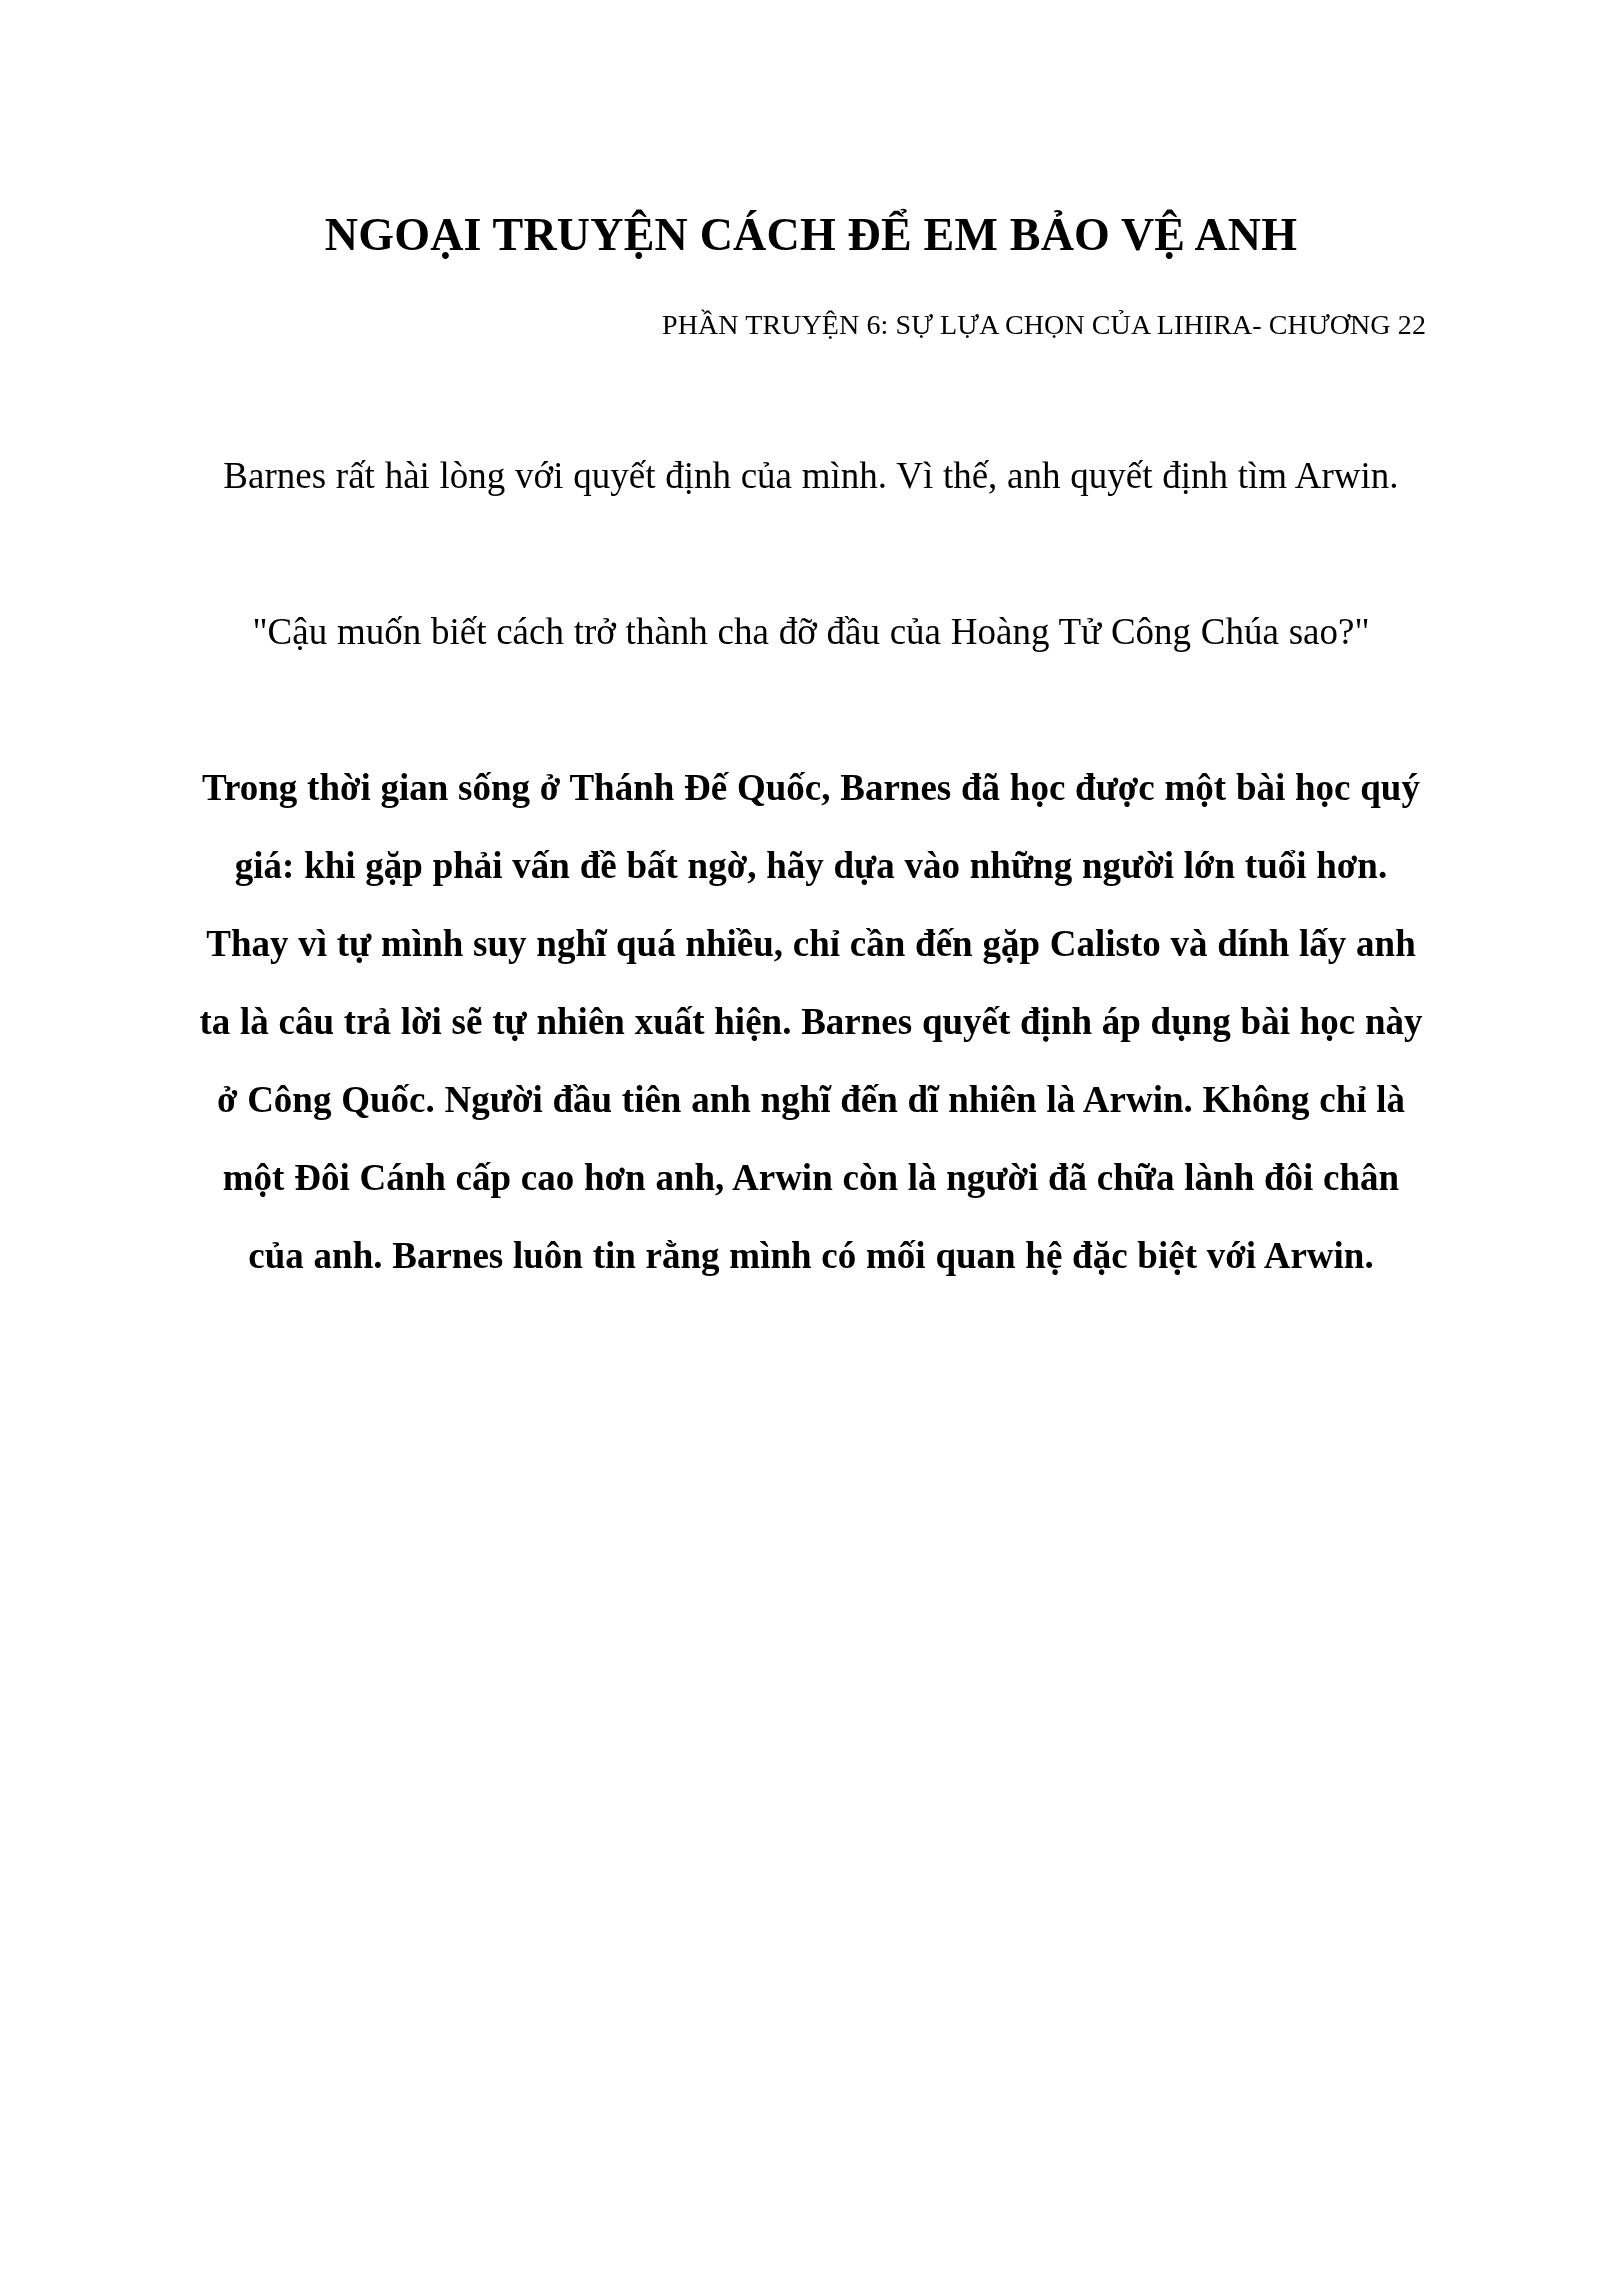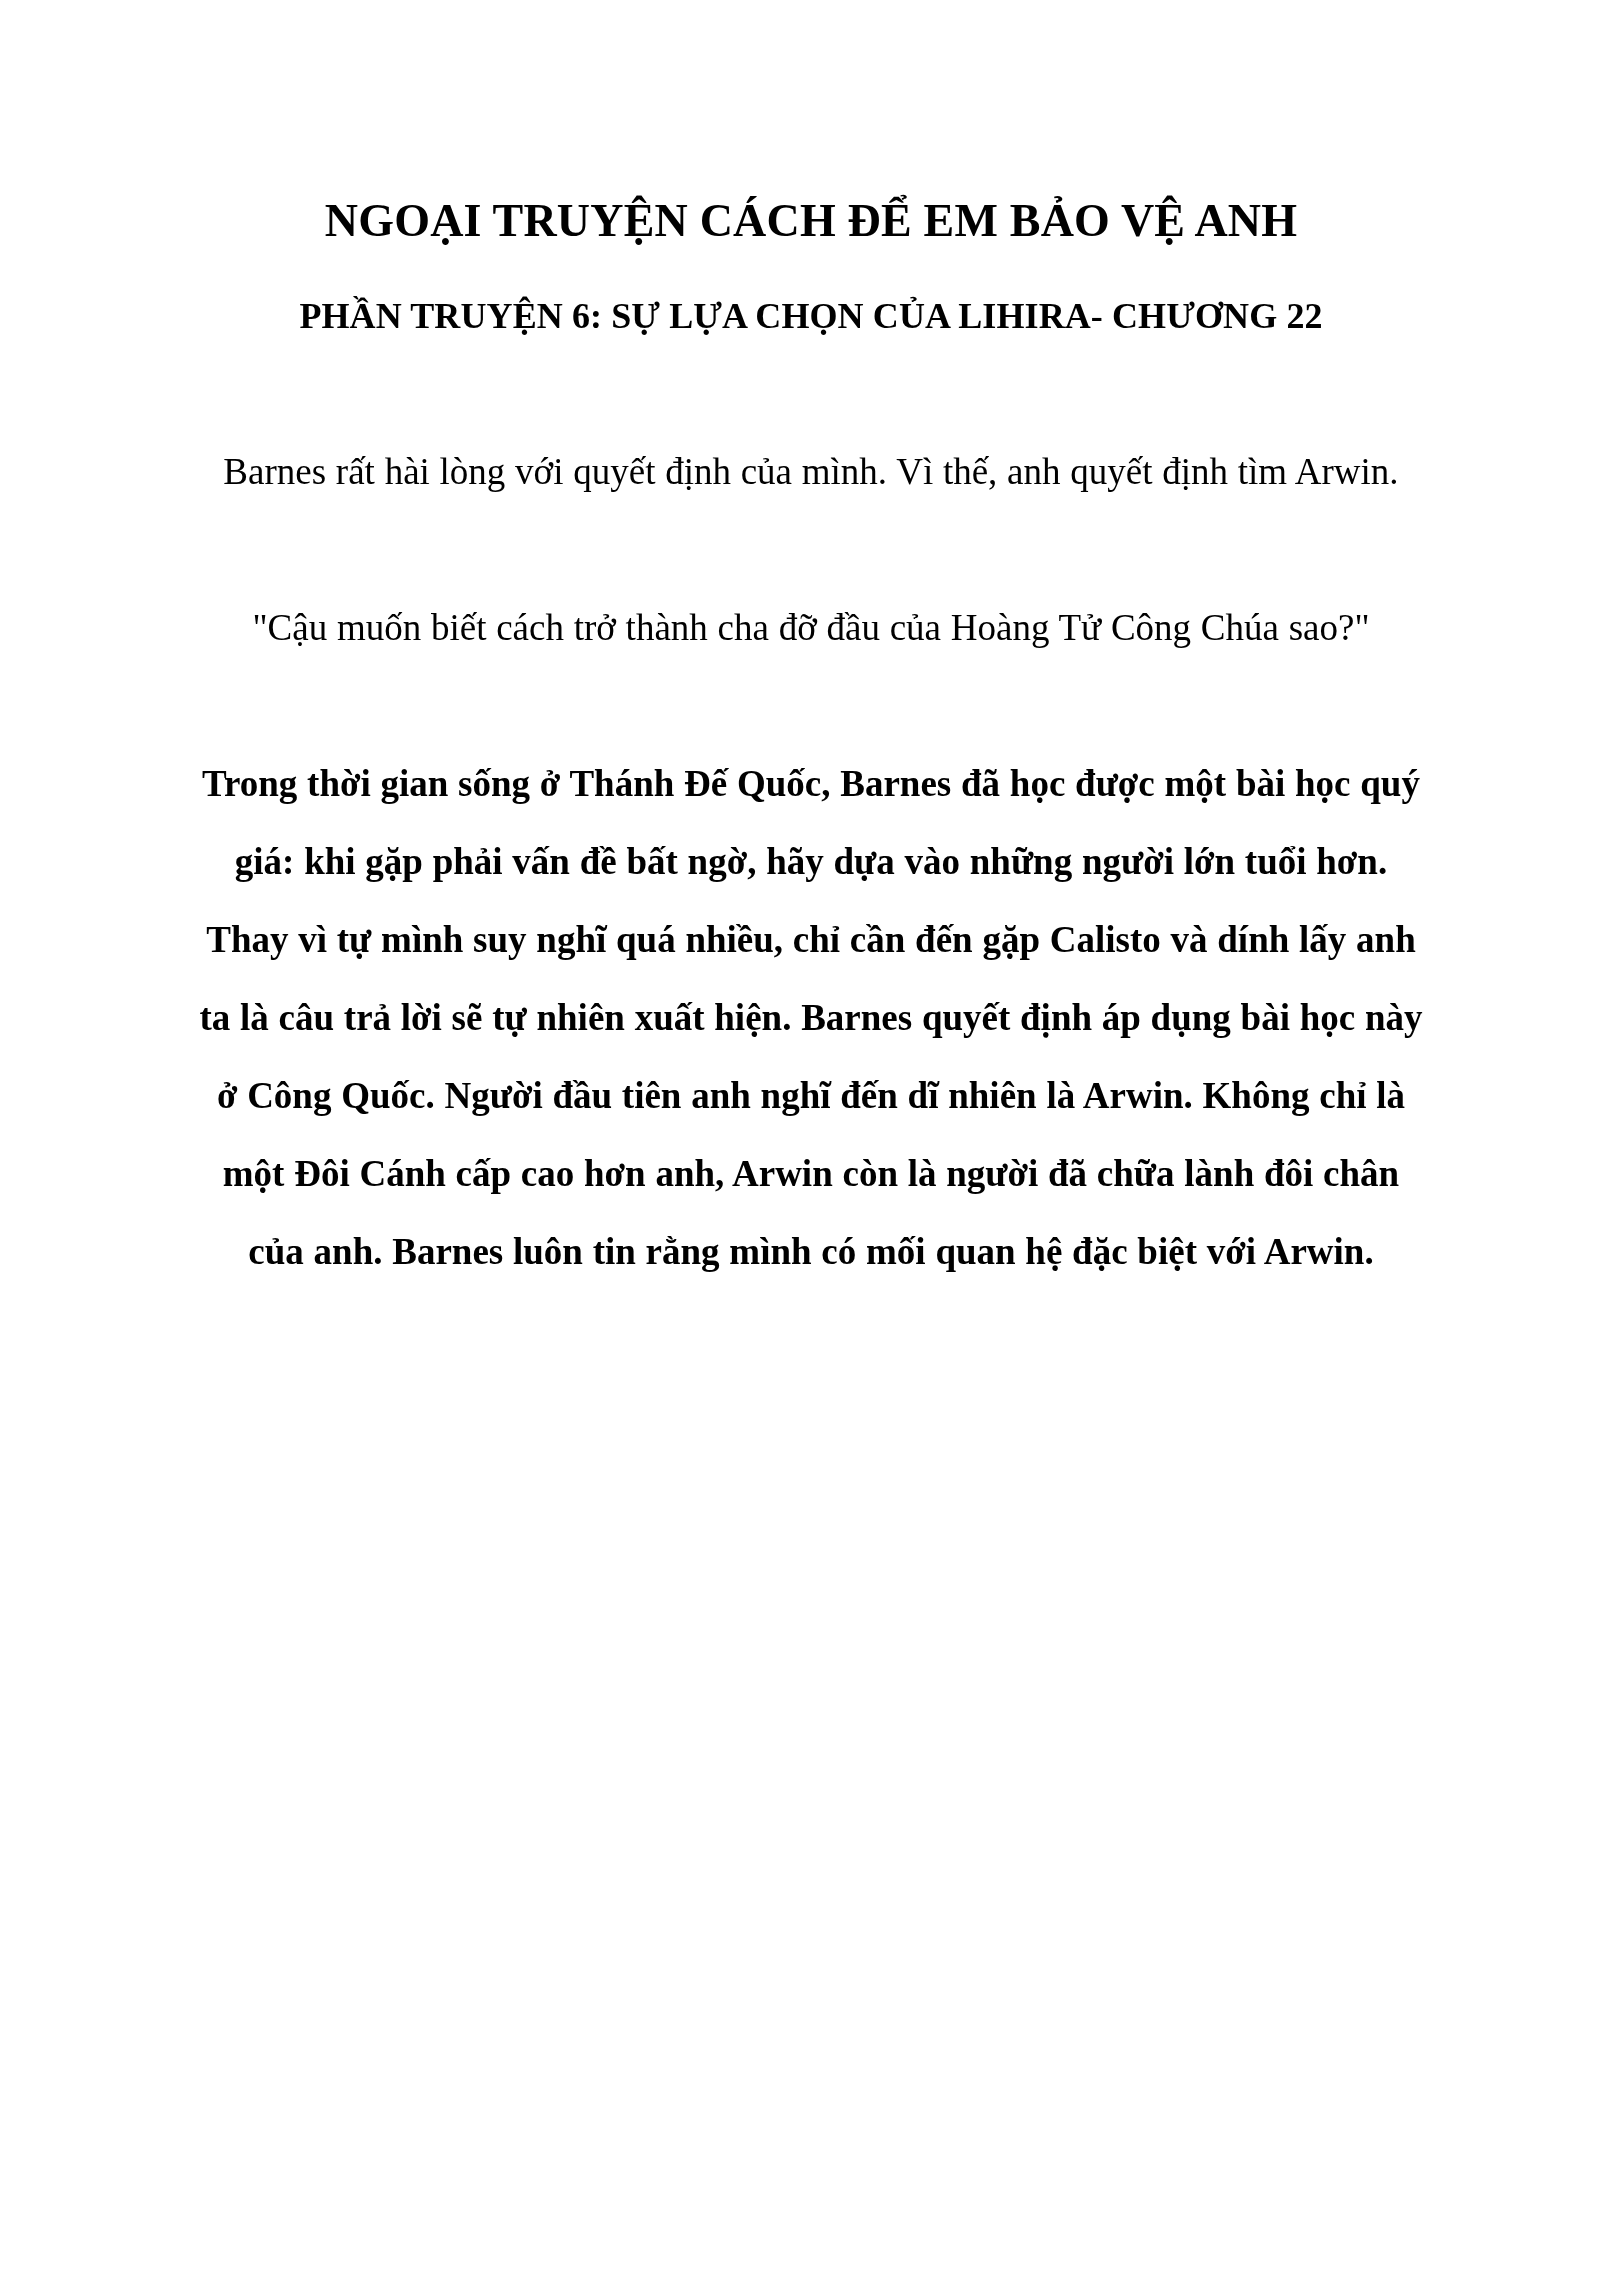--- a/index.html
+++ b/index.html
@@ -9,21 +9,21 @@
     background: #ffffff;
   }
   body {
     font-family: "Liberation Serif", "DejaVu Serif", serif;
     color: #000000;
   }
   .page {
     position: relative;
     width: 1621px;
     height: 2265px;
-    margin: 0 auto;
+    margin: 14px auto;
     background: #ffffff;
     box-sizing: border-box;
     overflow: hidden;
   }
   .content {
     position: absolute;
     left: 196px;
     top: 0;
     width: 1230px;
   }
@@ -31,23 +31,23 @@
     font-size: 46px;
     font-weight: bold;
     text-align: center;
     line-height: 1.25;
     margin: 0;
     padding-top: 192px;
     letter-spacing: 0.2px;
     white-space: nowrap;
   }
   .doc-subtitle {
-    font-size: 36px;
-    font-weight: bold;
-    text-align: center;
+    font-size: 28px;
+    font-weight: normal;
+    text-align: right;
     line-height: 1.3;
     margin: 0;
     padding-top: 43px;
     letter-spacing: 0.1px;
     white-space: nowrap;
   }
   .body-block {
     margin: 0;
     padding-top: 94px;
   }

